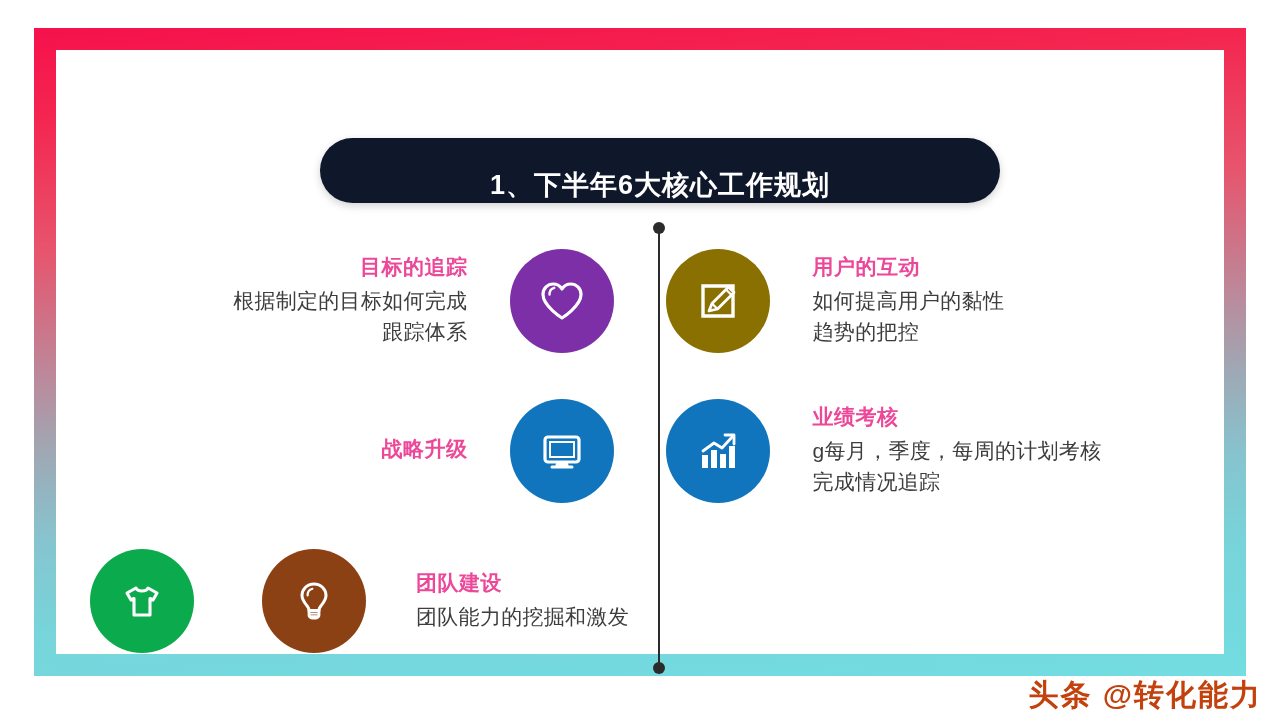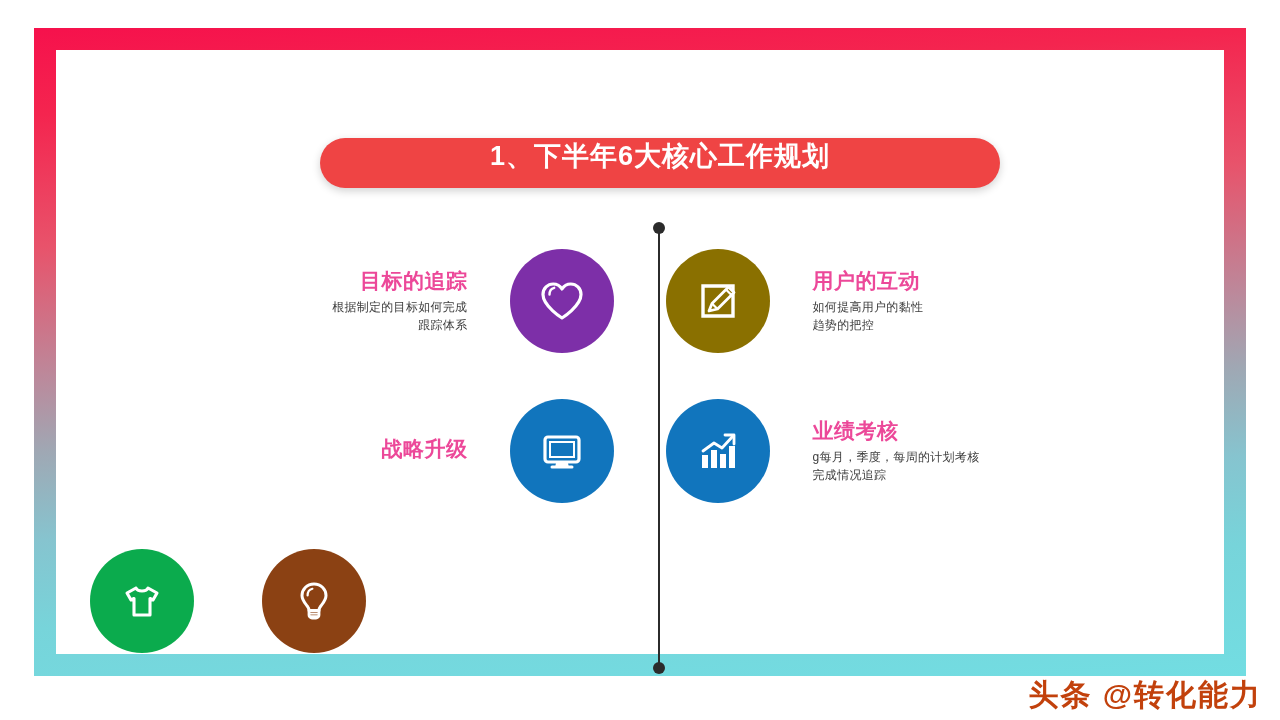--- a/index.html
+++ b/index.html
@@ -40,25 +40,25 @@
     height: 100%;
     background: #ffffff;
   }
 
   
   .title-pill {
     position: absolute;
     left: 264px;
     top: 88px;
     width: 680px;
-    height: 50px;
-    background: #ef4444;
+    height: 65px;
+    background: #0f172a;
     border-radius: 34px;
     display: flex;
-    align-items: flex-start;
+    align-items: flex-end;
     justify-content: center;
     box-shadow: 0 3px 8px rgba(0,0,0,0.18);
   }
   .title-pill-text {
     color: #ffffff;
     font-size: 27px;
     font-weight: bold;
     letter-spacing: 1px;
     white-space: nowrap;
   }
@@ -118,21 +118,21 @@
   }
   .item-title {
     font-size: 21px;
     font-weight: bold;
     color: #ec4899;
     line-height: 1.28;
     margin-bottom: 4px;
     letter-spacing: 0.5px;
   }
   .item-desc-line {
-    font-size: 12px;
+    font-size: 21px;
     color: #3d3d3d;
     line-height: 1.5;
     letter-spacing: 0.3px;
   }
 
   .icon-cell {
     width: 172px;
     display: flex;
     align-items: center;
     justify-content: center;
@@ -254,19 +254,23 @@
           <div class="circle" style="background:#8b4113">
             <svg width="52" height="52" viewBox="0 0 52 52">
               <path d="M26 9 C18.8 9 14 14.4 14 20.6 C14 25.2 17 28.2 19.2 31 C20.6 32.8 21 34 21 35.5 H31 C31 34 31.4 32.8 32.8 31 C35 28.2 38 25.2 38 20.6 C38 14.4 33.2 9 26 9 Z" fill="none" stroke="#ffffff" stroke-width="3" stroke-linejoin="round"></path>
               <path d="M21 35.5 H31 V40 C31 41.6 29.6 43 28 43 H24 C22.4 43 21 41.6 21 40 Z" fill="none" stroke="#ffffff" stroke-width="2.8" stroke-linejoin="round"></path>
               <path d="M21.4 38.6 H30.6" fill="none" stroke="#ffffff" stroke-width="2"></path>
               <path d="M21.8 41.2 H30.2" fill="none" stroke="#ffffff" stroke-width="2"></path>
               <path d="M19.6 20.5 C19.6 16.8 21.8 14.4 24.4 13.8" fill="none" stroke="#ffffff" stroke-width="2.2" stroke-linecap="round"></path>
             </svg>
           </div>
         </div>
+        <div class="side side-right">
+          <div class="item-title">团队建设</div>
+          <div class="item-desc-line">团队能力的挖掘和激发</div>
+        </div>
       </div>
 
     </div>
   </div>
 </div>
 
 <div class="watermark">头条 @转化能力</div>
 
 </body></html>

